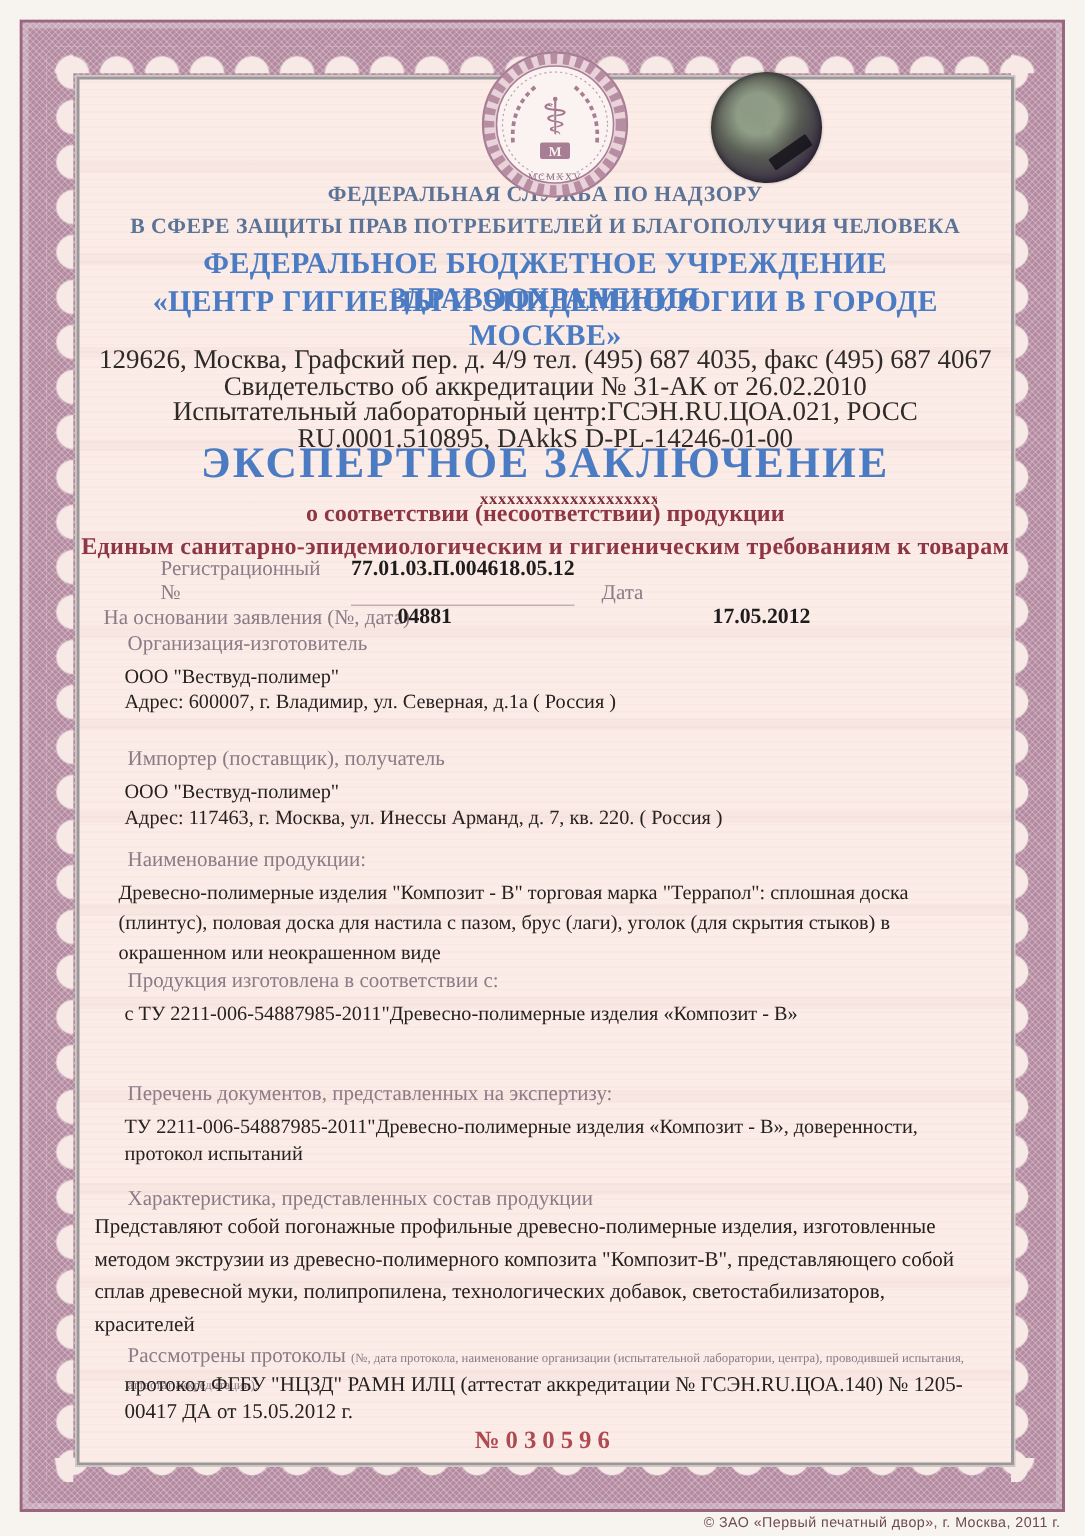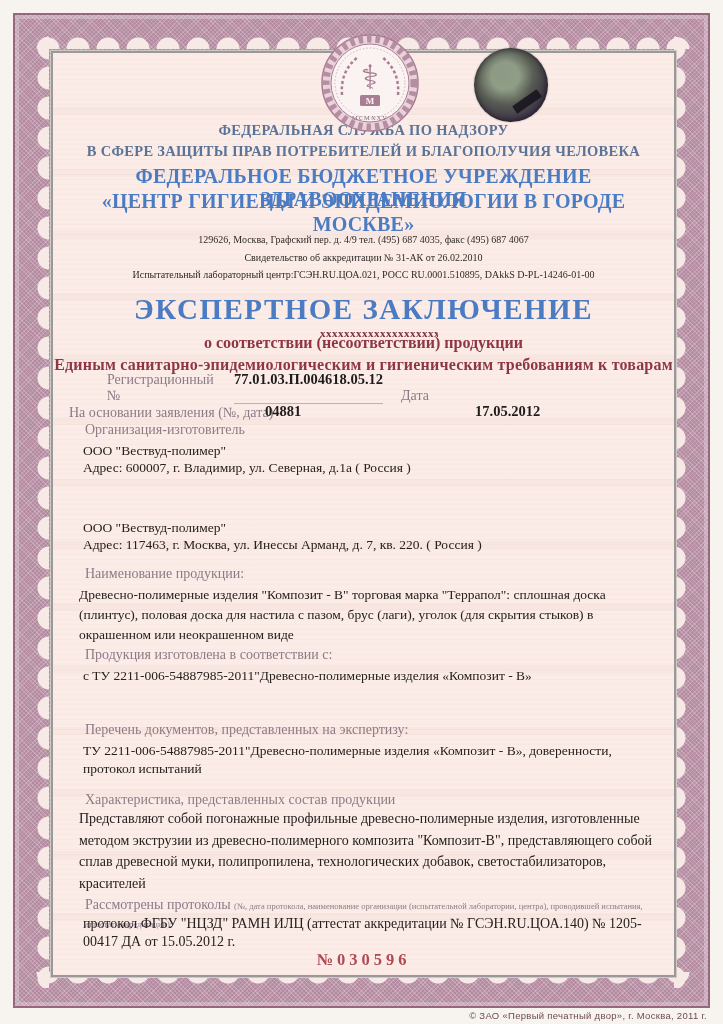--- a/index.html
+++ b/index.html
@@ -40,21 +40,21 @@
     border:2px solid #9a9899; outline:1px solid #cfc9c6;
     color:#332f2e;
   }
   .abs{position:absolute; left:0; right:0;}
   .ctr{text-align:center;}
   
   .hdr-steel{color:#5a7396; font-weight:bold; font-size:14.5px; letter-spacing:.3px;}
   #hdr1{top:69px;} #hdr2{top:90px;}
   .hdr-blue{color:#4b7cc3; font-weight:bold; font-size:20px; letter-spacing:.2px;}
   #org1{top:112px;} #org2{top:137px;}
-  .addr{font-size:10px; line-height:17.5px; color:#2e2a28;}
+  .addr{font-size:18px; line-height:17.5px; color:#2e2a28;}
   #addrblock{top:178px;}
   
   #title{top:240px; color:#4b7cc3; font-weight:bold; font-size:29px; letter-spacing:1.5px;}
   .maroon{color:#8e3644; font-weight:bold;}
   #sub1{top:281px; font-size:16px;}
   #sub2{top:303px; font-size:16px; letter-spacing:.2px;}
   .struck{position:relative; display:inline-block;}
   .struck .xrow{
     position:absolute; left:-2px; top:-0.62em; width:104%;
     font-size:11px; letter-spacing:.5px; color:#7c2d3b; font-weight:bold;
@@ -73,21 +73,21 @@
   
   .sec-label{color:#8c7a87; font-size:14px;}
   .sec-line{font-size:13.5px; color:#25211f; line-height:17.5px;}
   .pl16{padding-left:32px; padding-right:24px;}
   .pl30{padding-left:30px; padding-right:24px;}
   #man-label{top:369px;} #man-name{top:389px;} #man-addr{top:406px;}
   #imp-label{top:446px;} #imp-name{top:466px;} #imp-addr{top:483px;}
   #prod-label{top:513px;} #prod-text{top:532px; line-height:20px; padding-left:26px; padding-right:16px;}
   #conf-label{top:594px;} #conf-text{top:614px;}
   #docs-label{top:669px;} #docs-text{top:689px;}
-  #char-label{top:739px;} #char-text{top:755px; line-height:21.5px; padding-left:26px; padding-right:20px; font-size:14px;}
+  #char-label{top:739px;} #char-text{top:755px; line-height:21.5px; padding-left:10px; padding-right:20px; font-size:14px;}
   #proto-label{top:842px;}
   #proto-text{top:862px; font-size:14px;}
   #serial{top:897px; color:#b04a52; font-size:16.5px; letter-spacing:4px; font-weight:bold;}
   
   .emblem{position:absolute; left:320px; top:32px; width:100px; height:102px; z-index:3;}
   
   .holo{
     position:absolute; left:474px; top:48px; width:74px; height:74px; border-radius:50%; z-index:3;
     background:
       radial-gradient(circle at 42% 38%, rgba(150,165,140,.9) 0 22%, rgba(90,95,85,.85) 45%, rgba(60,50,70,.95) 72%, #2c2630 100%),
@@ -165,20 +165,21 @@
     <div id="basisrow" class="abs" style="position:absolute;">
       <span class="label">На основании заявления (№, дата)</span>
       <span class="val b-num">04881</span>
       <span class="val b-date">17.05.2012</span>
     </div>
 
     <div id="man-label" class="abs sec-label pl16">Организация-изготовитель</div>
     <div id="man-name" class="abs sec-line pl30">ООО "Вествуд-полимер"</div>
     <div id="man-addr" class="abs sec-line pl30">Адрес: 600007, г. Владимир, ул. Северная, д.1а ( Россия )</div>
 
+    <div id="imp-label" class="abs sec-label pl16">Импортер (поставщик), получатель</div>
     <div id="imp-name" class="abs sec-line pl30">ООО "Вествуд-полимер"</div>
     <div id="imp-addr" class="abs sec-line pl30">Адрес: 117463, г. Москва, ул. Инессы Арманд, д. 7, кв. 220. ( Россия )</div>
 
     <div id="prod-label" class="abs sec-label pl16">Наименование продукции:</div>
     <div id="prod-text" class="abs sec-line">Древесно-полимерные изделия "Композит - В" торговая марка "Террапол": сплошная доска (плинтус), половая доска для настила с пазом, брус (лаги), уголок (для скрытия стыков) в окрашенном или неокрашенном виде</div>
 
     <div id="conf-label" class="abs sec-label pl16">Продукция изготовлена в соответствии с:</div>
     <div id="conf-text" class="abs sec-line pl30">с ТУ 2211-006-54887985-2011"Древесно-полимерные изделия «Композит - В»</div>
 
     <div id="docs-label" class="abs sec-label pl16">Перечень документов, представленных на экспертизу:</div>

